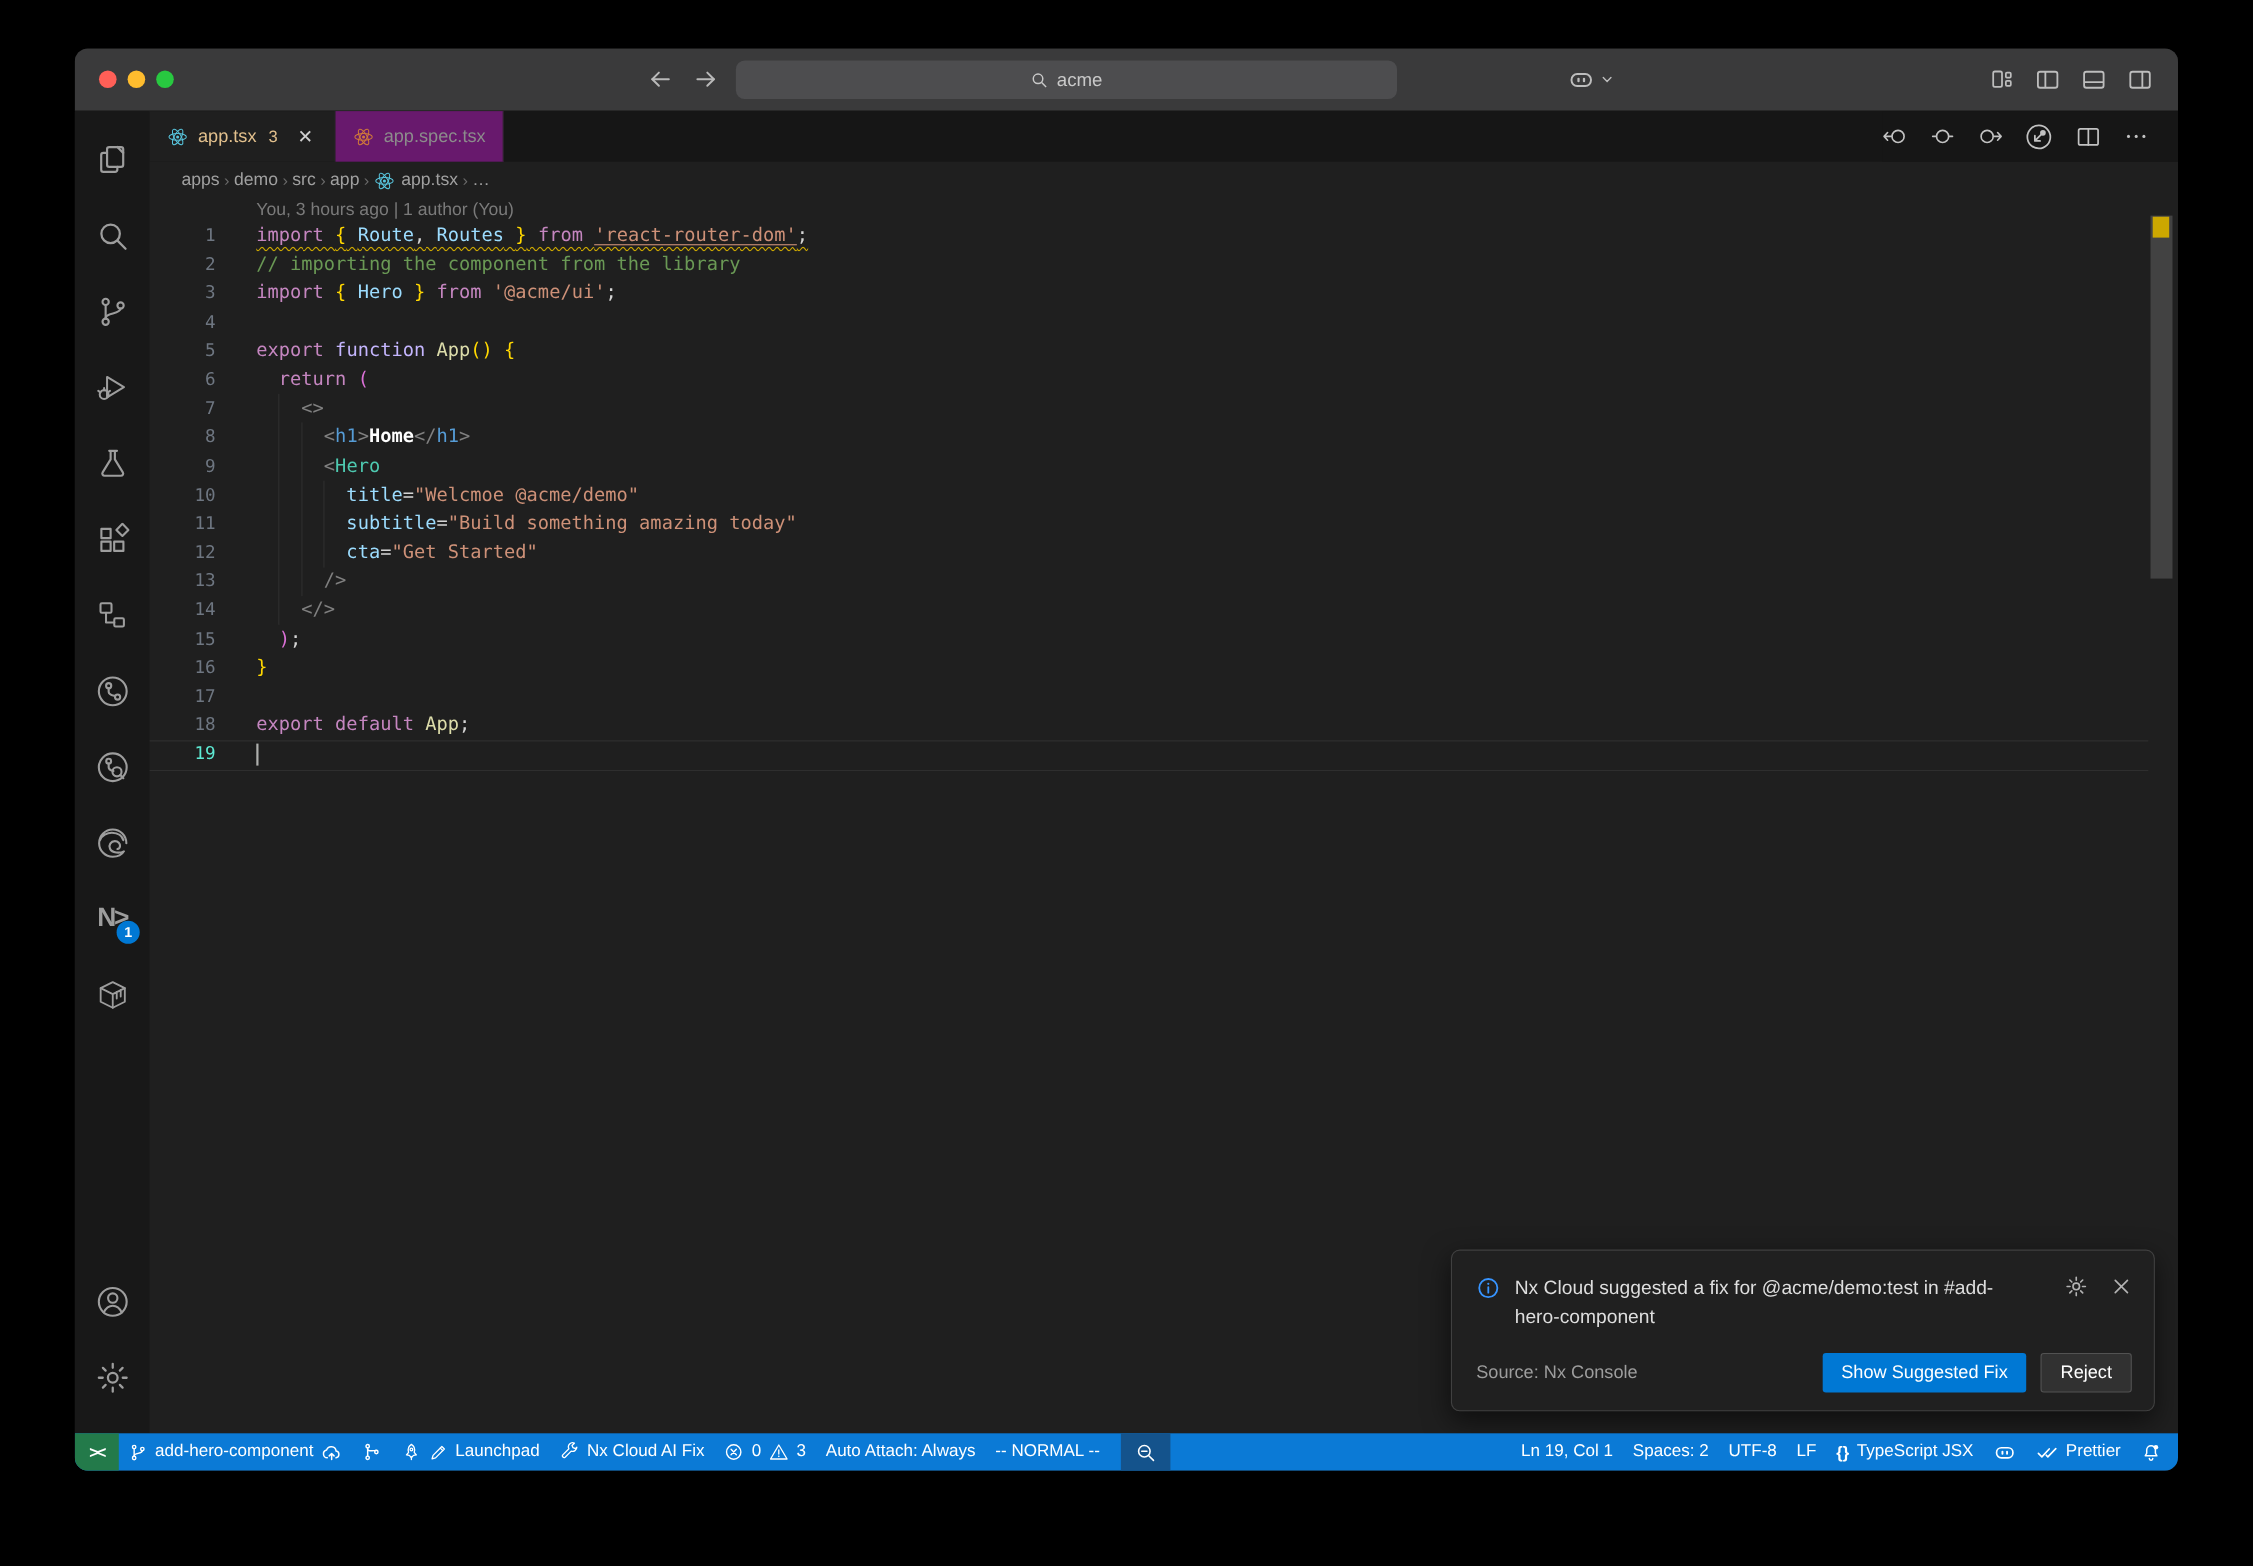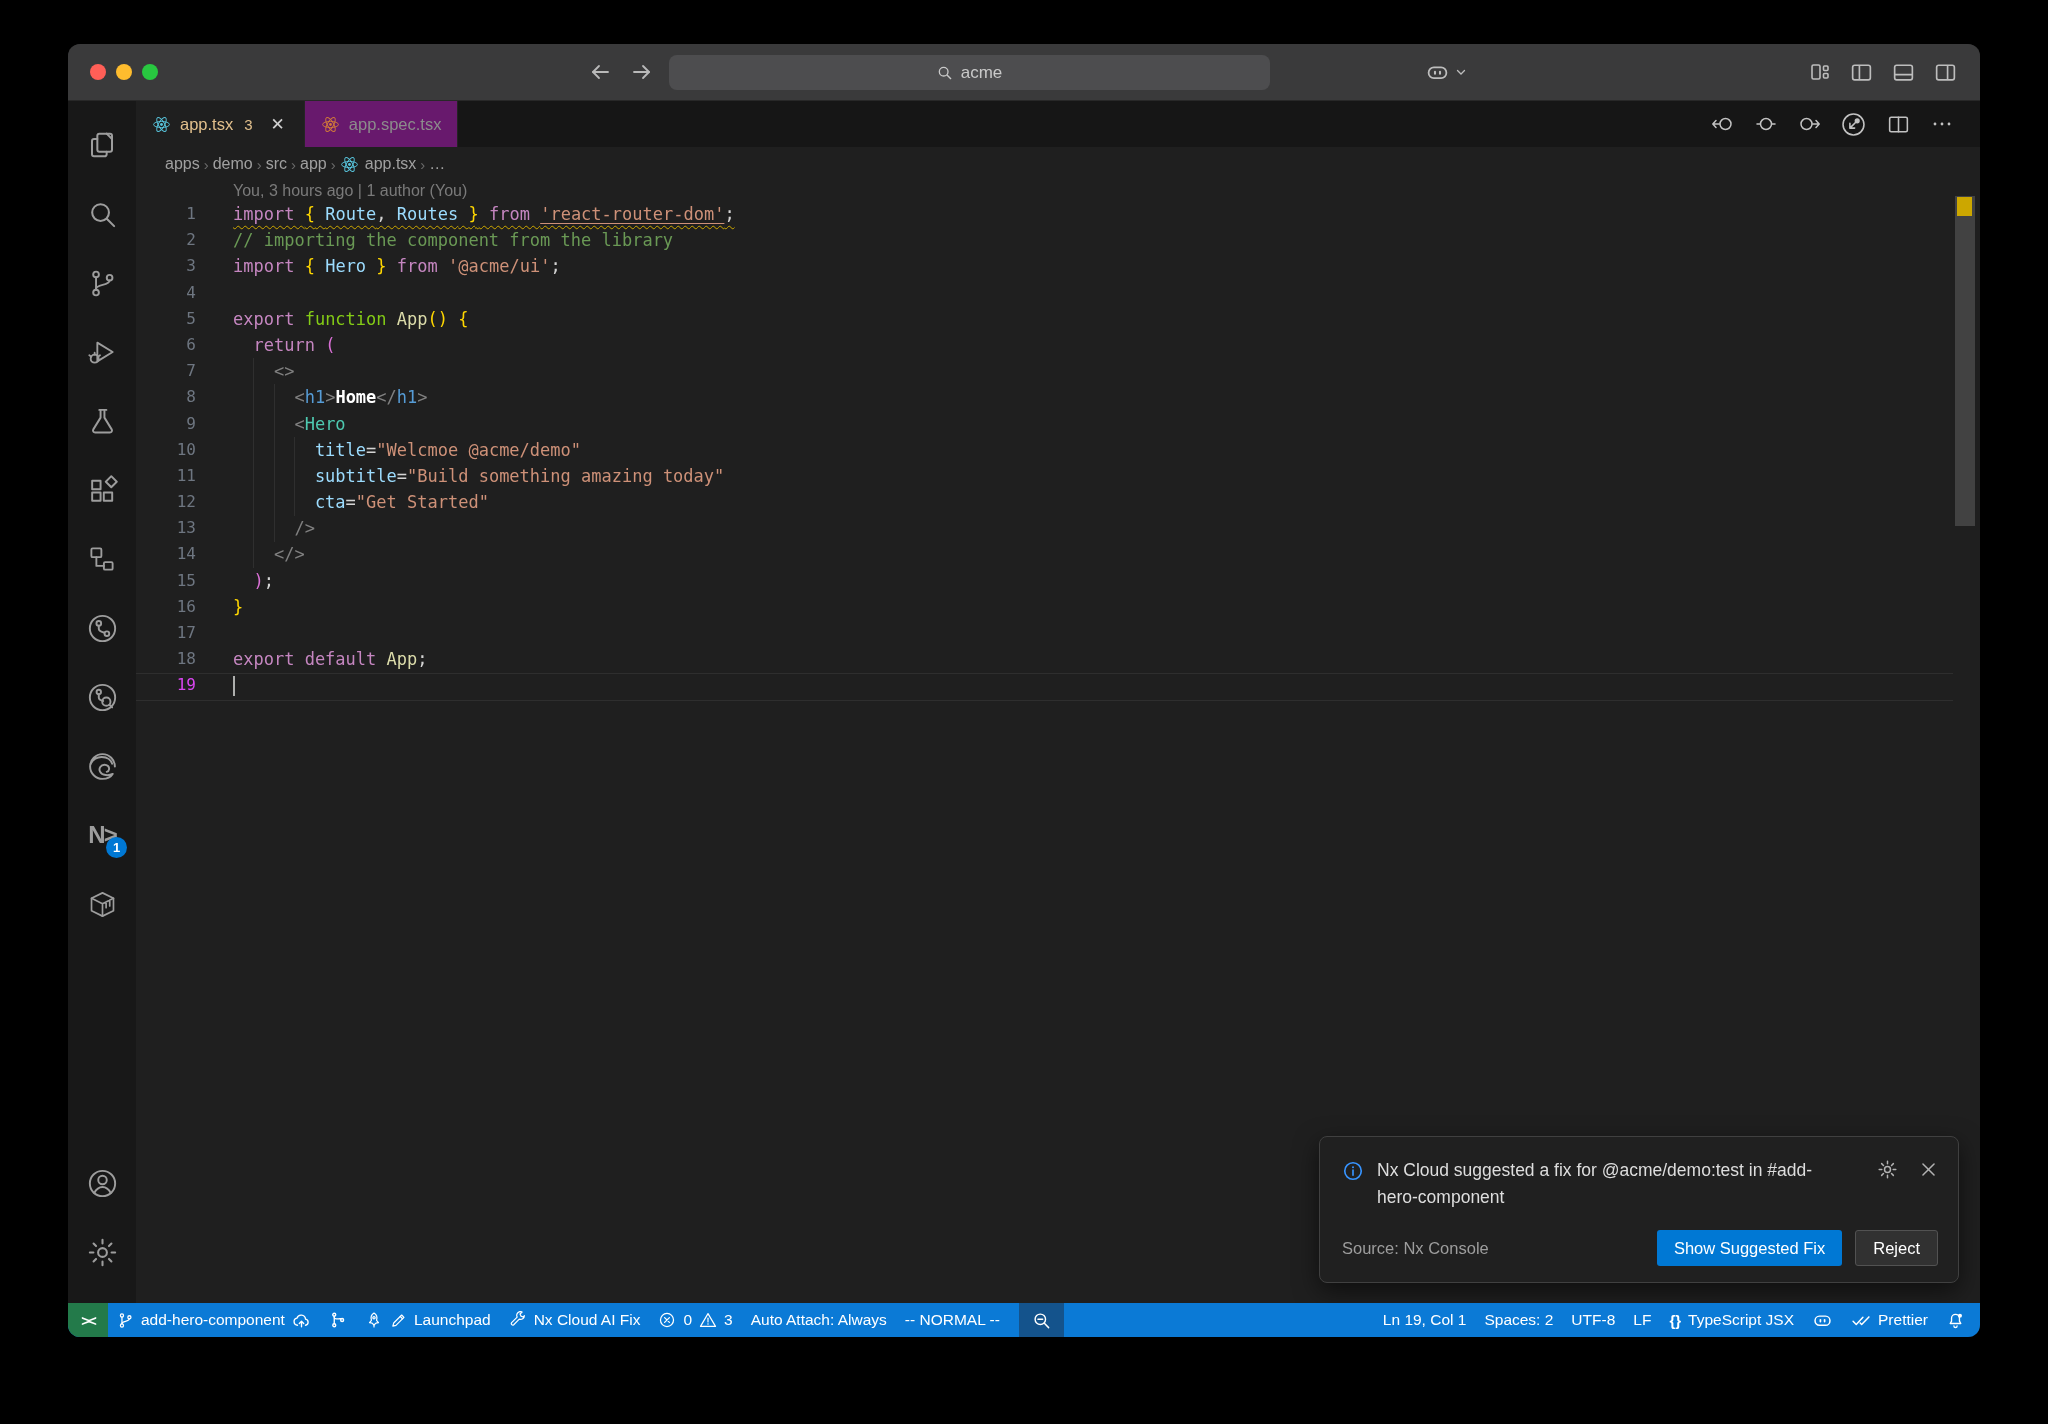--- a/index.html
+++ b/index.html
@@ -46,21 +46,21 @@
   .editor-actions{position:absolute;right:0;top:0;height:46px;display:flex;align-items:center;gap:19px;
                   padding-right:26px;color:#c2c2c2;background:#161616;}
   .breadcrumb{position:absolute;left:0;top:46px;right:0;height:34px;display:flex;align-items:center;
               padding-left:29px;gap:4px;color:#a0a0a0;font-size:16px;}
   .bc-sep{color:#6a6a6a;font-size:15px;}
   .blame{position:absolute;left:97px;top:80px;height:20px;line-height:20px;color:#7a7a7a;font-size:16px;}
   .code{position:absolute;left:0;top:100px;right:0;font-family:"DejaVu Sans Mono",monospace;font-size:17px;}
   .cline{display:flex;height:26.2px;line-height:26.2px;white-space:pre;}
   .gut{width:97px;box-sizing:border-box;padding-right:37px;text-align:right;color:#6e7681;
        font-size:16px;flex:none;}
-  .gut.cur{color:#d946ef;}
+  .gut.cur{color:#5eead4;}
   .wavy{text-decoration:underline;text-decoration-style:wavy;text-decoration-color:#cca700;
         text-decoration-thickness:1.4px;text-underline-offset:5px;}
   .seg-stru{text-decoration:underline;text-decoration-thickness:1px;text-underline-offset:3px;}
   .guide{position:absolute;width:1px;background:#2f2f2f;}
   .curline{position:absolute;left:0;right:27px;height:26.2px;border-top:1px solid rgba(255,255,255,.07);
            border-bottom:1px solid rgba(255,255,255,.07);}
   .cursor{position:absolute;width:2px;height:20px;background:#aeafad;}
   .scrollbar{position:absolute;right:3px;top:95px;bottom:0;width:24px;}
   .sthumb{position:absolute;left:2px;right:2px;top:0;height:330px;background:#424242;}
   .smarker{position:absolute;right:5px;top:1px;width:15px;height:19px;background:var(--warn,#cca700);z-index:2;}
@@ -395,21 +395,21 @@
           <span>…</span>
         </span>
       </div>
     <div class="blame">You, 3 hours ago | 1 author (You)</div>
 
     <div class="code" id="code">
         <div class="cline"><span class="gut">1</span><span class="wavy"><span style="color: rgb(197, 134, 192);">import </span><span style="color: rgb(255, 215, 0);">{</span><span style="color: rgb(212, 212, 212);"> </span><span style="color: rgb(156, 220, 254);">Route</span><span style="color: rgb(212, 212, 212);">, </span><span style="color: rgb(156, 220, 254);">Routes</span><span style="color: rgb(212, 212, 212);"> </span><span style="color: rgb(255, 215, 0);">}</span><span style="color: rgb(197, 134, 192);"> from </span><span class="seg-stru" style="color: rgb(206, 145, 120);">'react-router-dom'</span><span style="color: rgb(212, 212, 212);">;</span></span></div>
         <div class="cline"><span class="gut">2</span><span><span style="color: rgb(106, 153, 85);">// importing the component from the library</span></span></div>
         <div class="cline"><span class="gut">3</span><span><span style="color: rgb(197, 134, 192);">import </span><span style="color: rgb(255, 215, 0);">{</span><span style="color: rgb(212, 212, 212);"> </span><span style="color: rgb(156, 220, 254);">Hero</span><span style="color: rgb(212, 212, 212);"> </span><span style="color: rgb(255, 215, 0);">}</span><span style="color: rgb(197, 134, 192);"> from </span><span style="color: rgb(206, 145, 120);">'@acme/ui'</span><span style="color: rgb(212, 212, 212);">;</span></span></div>
         <div class="cline"><span class="gut">4</span><span></span></div>
-        <div class="cline"><span class="gut">5</span><span><span style="color: rgb(197, 134, 192);">export </span><span style="color: #84cc16;">function </span><span style="color: rgb(220, 220, 170);">App</span><span style="color: rgb(255, 215, 0);">() {</span></span></div>
+        <div class="cline"><span class="gut">5</span><span><span style="color: rgb(197, 134, 192);">export </span><span style="color: #c4b5fd;">function </span><span style="color: rgb(220, 220, 170);">App</span><span style="color: rgb(255, 215, 0);">() {</span></span></div>
         <div class="cline"><span class="gut">6</span><span><span style="color: rgb(212, 212, 212);">  </span><span style="color: rgb(197, 134, 192);">return </span><span style="color: rgb(218, 112, 214);">(</span></span></div>
         <div class="cline"><span class="gut">7</span><span><span style="color: rgb(128, 128, 128);">    &lt;&gt;</span></span></div>
         <div class="cline"><span class="gut">8</span><span><span style="color: rgb(128, 128, 128);">      &lt;</span><span style="color: rgb(86, 156, 214);">h1</span><span style="color: rgb(128, 128, 128);">&gt;</span><span style="color: rgb(255, 255, 255); font-weight: 600;">Home</span><span style="color: rgb(128, 128, 128);">&lt;/</span><span style="color: rgb(86, 156, 214);">h1</span><span style="color: rgb(128, 128, 128);">&gt;</span></span></div>
         <div class="cline"><span class="gut">9</span><span><span style="color: rgb(128, 128, 128);">      &lt;</span><span style="color: rgb(78, 201, 176);">Hero</span></span></div>
         <div class="cline"><span class="gut">10</span><span><span style="color: rgb(156, 220, 254);">        title</span><span style="color: rgb(212, 212, 212);">=</span><span style="color: rgb(206, 145, 120);">"Welcmoe @acme/demo"</span></span></div>
         <div class="cline"><span class="gut">11</span><span><span style="color: rgb(156, 220, 254);">        subtitle</span><span style="color: rgb(212, 212, 212);">=</span><span style="color: rgb(206, 145, 120);">"Build something amazing today"</span></span></div>
         <div class="cline"><span class="gut">12</span><span><span style="color: rgb(156, 220, 254);">        cta</span><span style="color: rgb(212, 212, 212);">=</span><span style="color: rgb(206, 145, 120);">"Get Started"</span></span></div>
         <div class="cline"><span class="gut">13</span><span><span style="color: rgb(128, 128, 128);">      /&gt;</span></span></div>
         <div class="cline"><span class="gut">14</span><span><span style="color: rgb(128, 128, 128);">    &lt;/&gt;</span></span></div>
         <div class="cline"><span class="gut">15</span><span><span style="color: rgb(212, 212, 212);">  </span><span style="color: rgb(218, 112, 214);">)</span><span style="color: rgb(212, 212, 212);">;</span></span></div>

